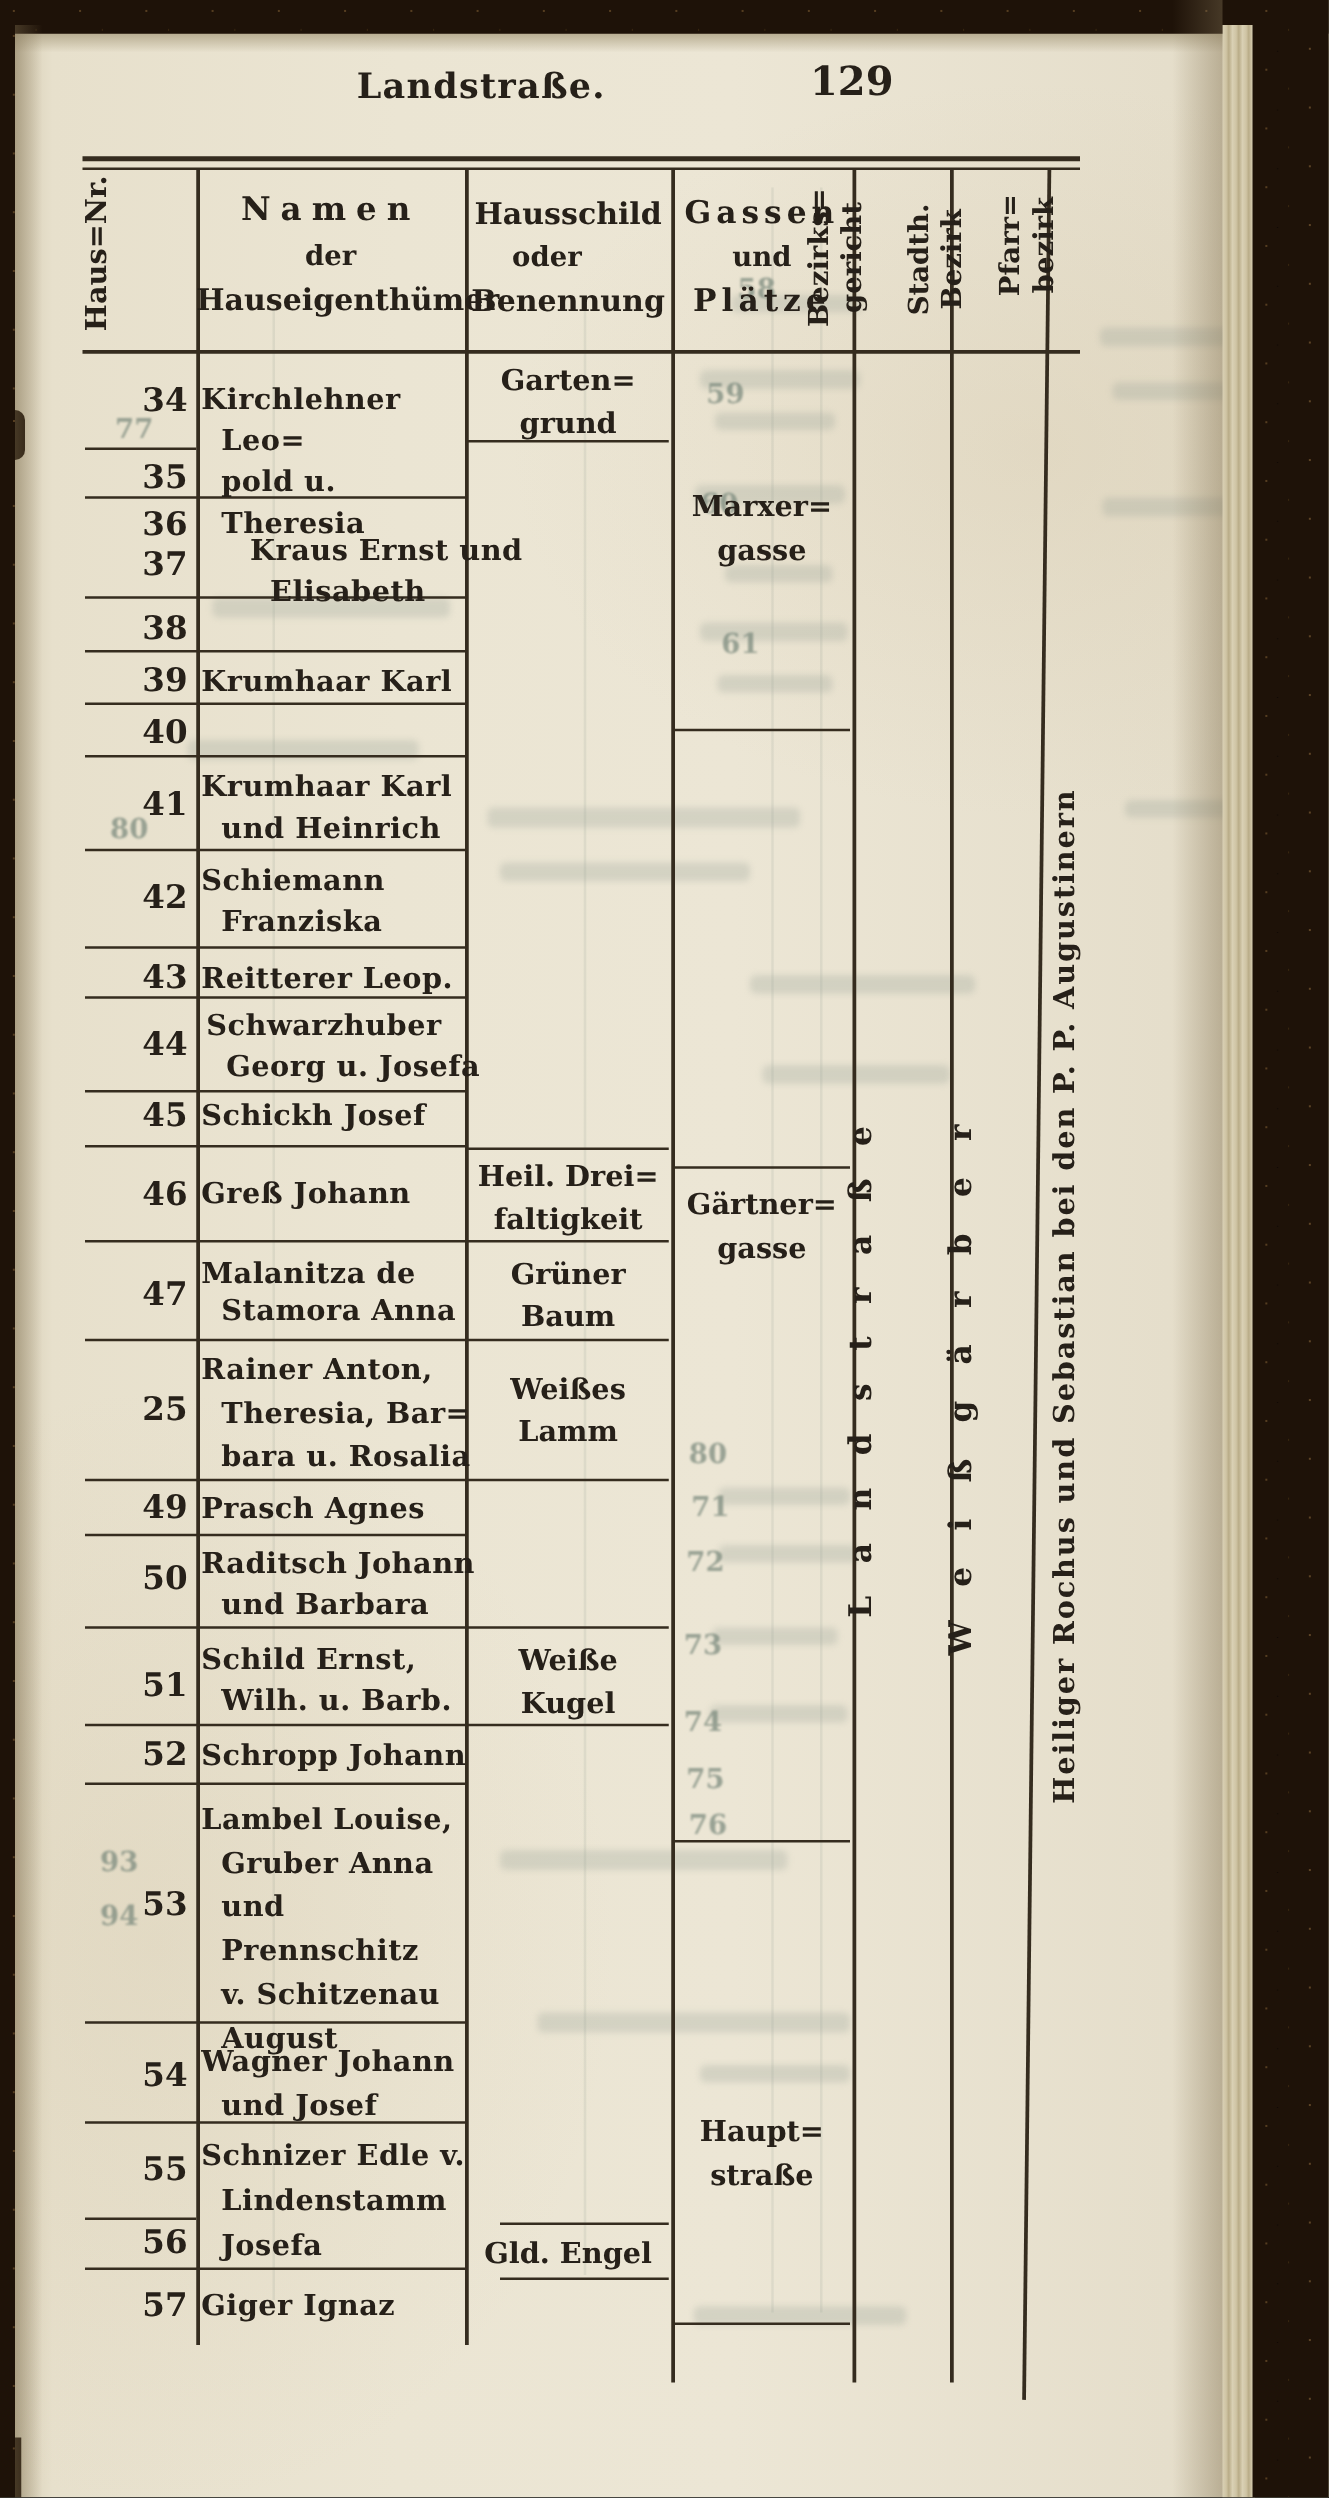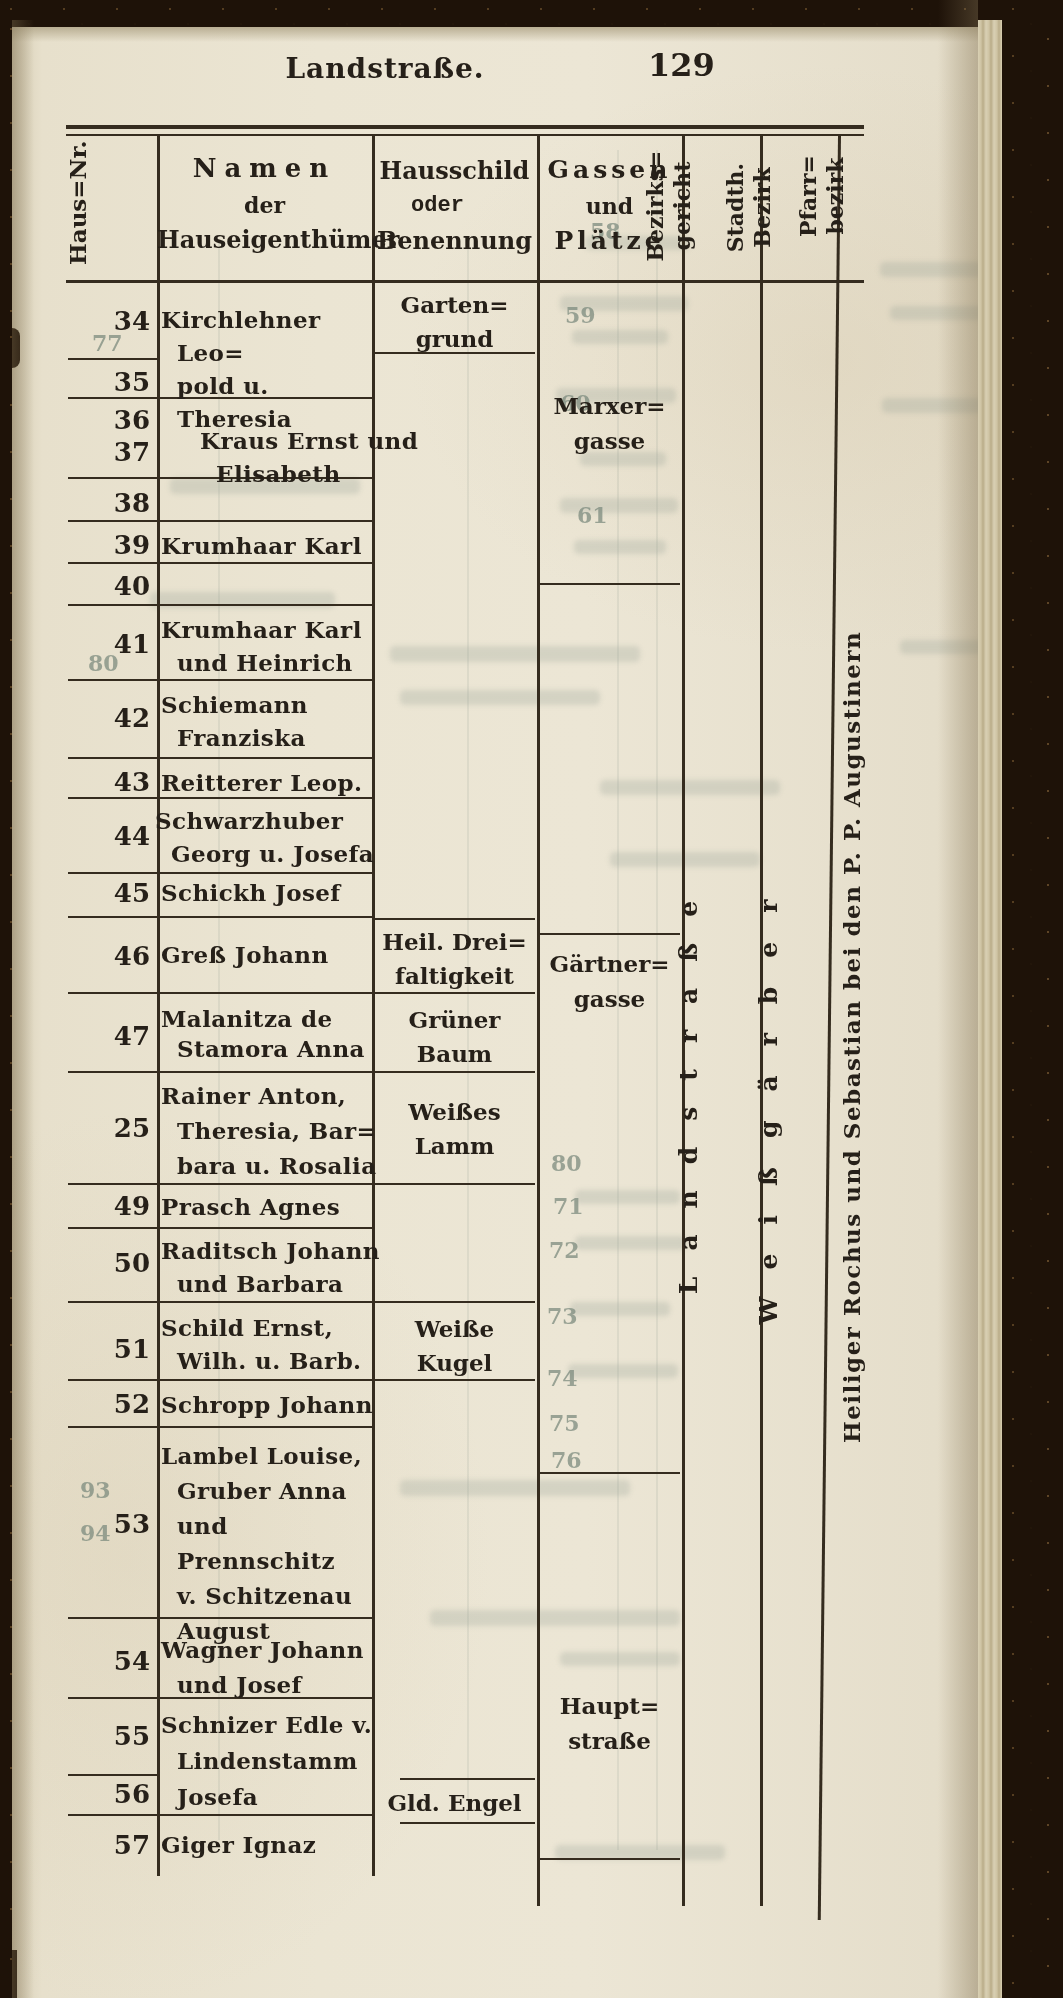--- a/index.html
+++ b/index.html
@@ -98,21 +98,21 @@
   <div class="vline" style="left:760px;top:136px;height:1770px;"></div>
   <div class="vline" style="left:838px;top:136px;height:1784px;transform:rotate(.65deg);transform-origin:top left;"></div>
 
   <div class="vtext" style="left:92px;top:237px;width:118px;height:28px;font-size:23px;text-align:center;">Haus=Nr.</div>
 
   <div class="hdrword" style="left:157px;top:153px;width:215px;font-size:26px;letter-spacing:8px;">Namen</div>
   <div class="hdrword" style="left:157px;top:192px;width:215px;font-size:22px;">der</div>
   <div class="hdrword" style="left:157px;top:225px;width:215px;font-size:24px;">Hauseigenthümer</div>
 
   <div class="hdrword" style="left:372px;top:156px;width:165px;font-size:24px;">Hausschild</div>
-  <div class="hdrword" style="left:372px;top:193px;width:131px;font-size:22px;font-family:Liberation Mono, monospace;">oder</div>
+  <div class="hdrword" style="left:372px;top:193px;width:131px;font-size:22px;">oder</div>
   <div class="hdrword" style="left:372px;top:226px;width:165px;font-size:24px;">Benennung</div>
 
   <div class="hdrword" style="left:537px;top:155px;width:145px;font-size:25px;letter-spacing:4px;">Gassen</div>
   <div class="hdrword" style="left:537px;top:193px;width:145px;font-size:22px;">und</div>
   <div class="hdrword" style="left:537px;top:226px;width:145px;font-size:25px;letter-spacing:4px;">Plätze</div>
 
   <div class="vtext" style="left:696px;top:211px;width:118px;height:54px;font-size:22px;line-height:27px;text-align:center;">
     <span>Bezirks=</span><br>
     <span>gericht</span>
   </div>
@@ -186,21 +186,21 @@
   <div class="cell name" style="top:303px;">Kirchlehner Leo=
 pold u. Theresia</div>
   <div class="cell name" style="top:424px;margin-left:39px;">Kraus Ernst und
 Elisabeth</div>
   <div class="cell name" style="top:529px;">Krumhaar Karl</div>
   <div class="cell name" style="top:613px;">Krumhaar Karl
 und Heinrich</div>
   <div class="cell name" style="top:688px;">Schiemann
 Franziska</div>
   <div class="cell name" style="top:766px;">Reitterer Leop.</div>
-  <div class="cell name" style="top:804px;padding-left:10px;">Schwarzhuber
+  <div class="cell name" style="top:804px;padding-left:20px;">Schwarzhuber
 Georg u. Josefa</div>
   <div class="cell name" style="top:876px;">Schickh Josef</div>
   <div class="cell name" style="top:938px;">Greß Johann</div>
   <div class="cell name" style="top:1004px;line-height:30px;">Malanitza de
 Stamora Anna</div>
   <div class="cell name" style="top:1078px;line-height:35px;">Rainer Anton,
 Theresia, Bar=
 bara u. Rosalia</div>
   <div class="cell name" style="top:1190px;">Prasch Agnes</div>
   <div class="cell name" style="top:1234px;">Raditsch Johann

